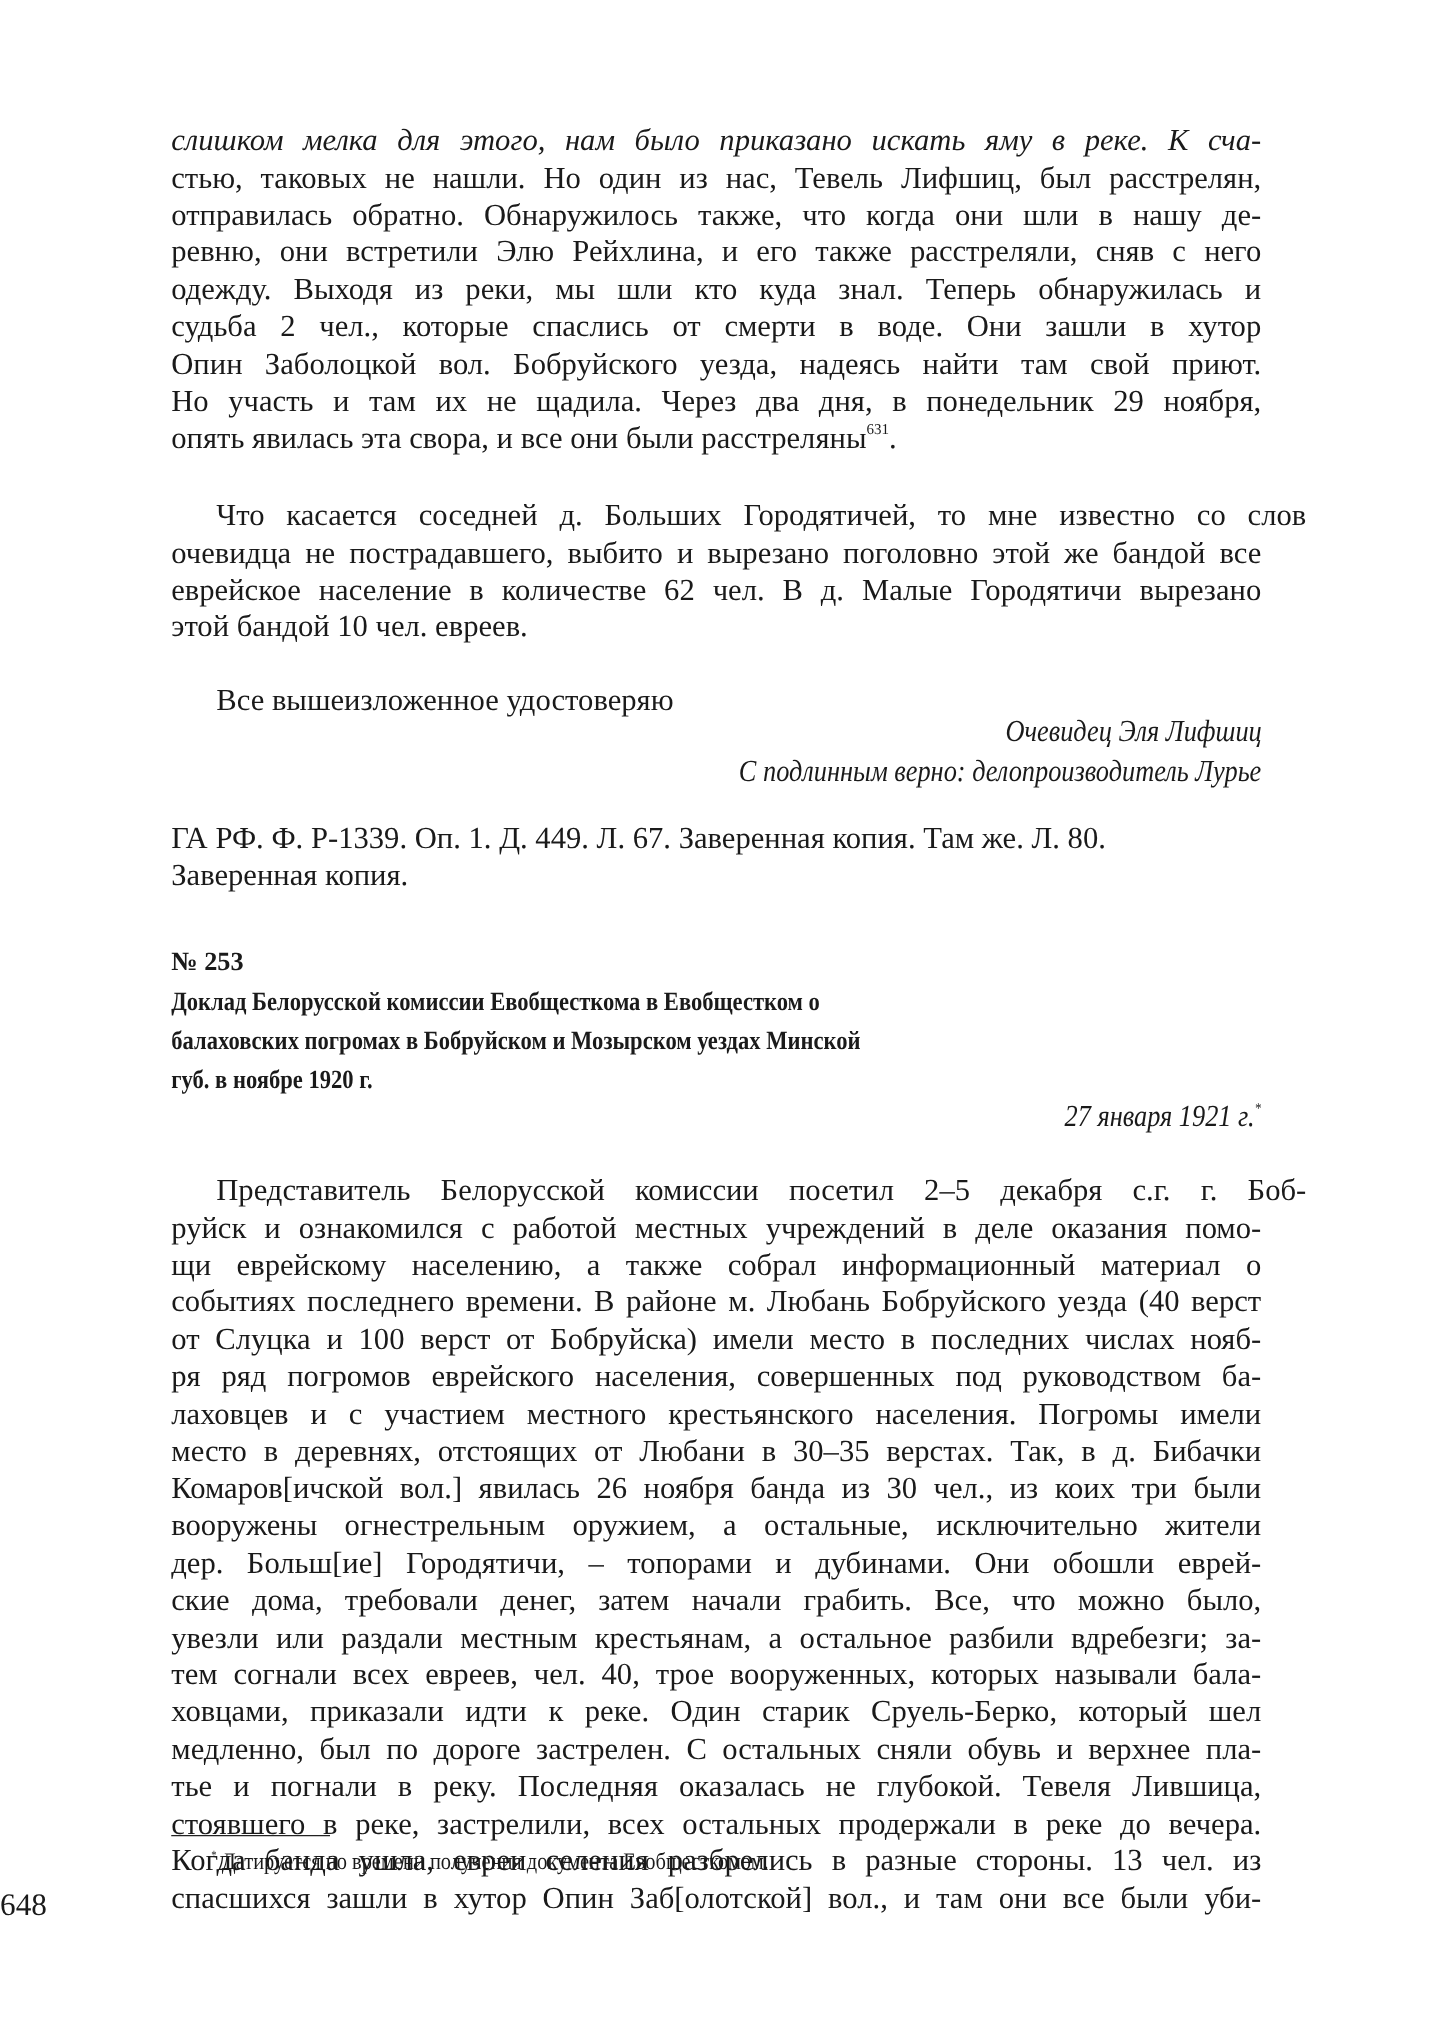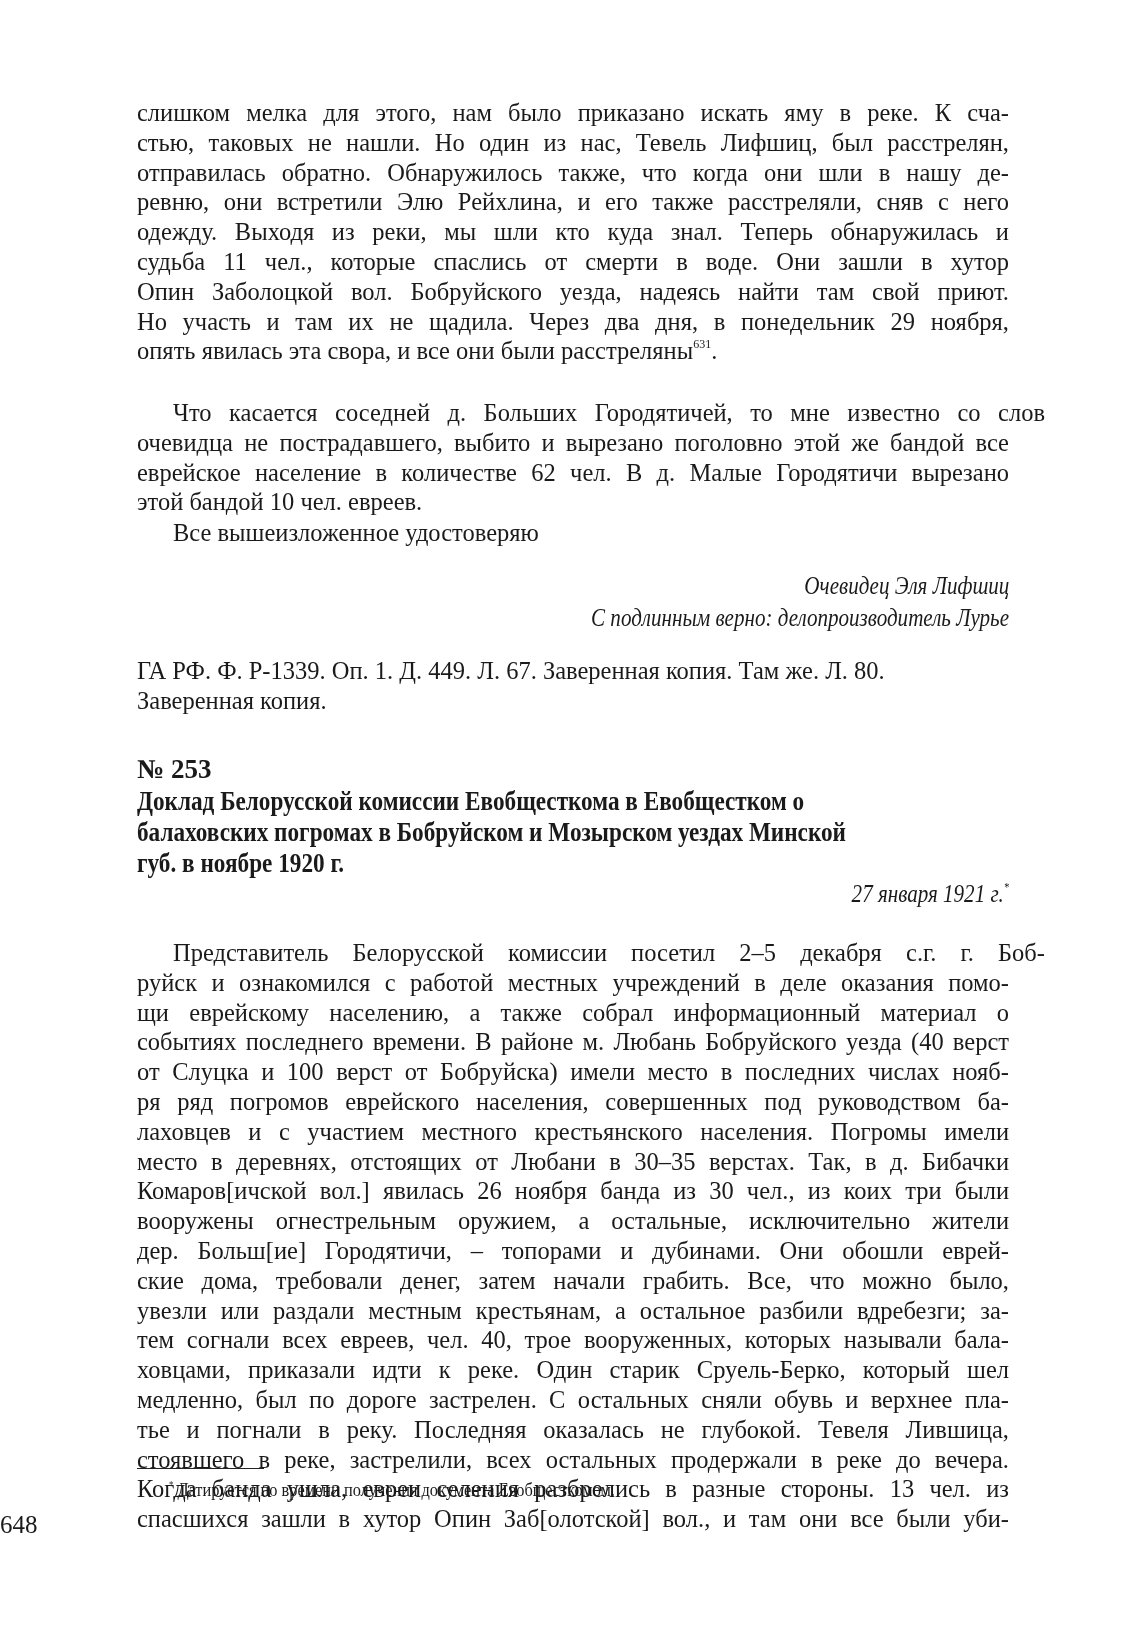--- a/index.html
+++ b/index.html
@@ -8,55 +8,55 @@
   .page { position: absolute; left: 0; top: 0; width: 1146px; height: 1631px; }
   .block { position: absolute; left: 137px; width: 872px; }
   .line { display: block; font-size: 24.5px; line-height: 29.8px; white-space: nowrap;
           text-align: justify; text-align-last: justify; transform-origin: left; }
   .line.last { text-align-last: left; }
   .line.indent { padding-left: 36px; }
   sup { font-size: 12px; vertical-align: 11px; line-height: 0; }
   .sig { position: absolute; right: 137px; text-align: right; font-style: italic;
          font-size: 24.5px; line-height: 30px; white-space: nowrap; }
   .heading { position: absolute; left: 137px; width: 880px; font-weight: bold;
-             font-size: 27px; line-height: 31px; white-space: nowrap; }
+             font-size: 21px; line-height: 31px; white-space: nowrap; }
   .date { position: absolute; right: 137px; font-style: italic; font-size: 24.5px; white-space: nowrap; }
   .rule { position: absolute; left: 137px; top: 1468px; width: 127px; height: 0;
           border-top: 1.5px solid #222; }
   .footnote { position: absolute; left: 169px; top: 1479px; font-size: 19px; white-space: nowrap; }
   .footnote sup { font-size: 10px; vertical-align: 8px; }
   .pagenum { position: absolute; left: 0; width: 1146px; top: 1511px; text-align: left;
              font-size: 25px; }
 </style>
 </head>
 <body>
 
 <div class="page">
 
   <div class="block" style="top:98px;">
-    <span class="line" style="display: block; width: 872px;">слишком мелка для этого, нам было приказано искать яму в реке. К сча-</span>
+    <span class="line" style="display: block; width: 872px; font-style: italic;">слишком мелка для этого, нам было приказано искать яму в реке. К сча-</span>
     <span class="line" style="display: block; width: 872px;">стью, таковых не нашли. Но один из нас, Тевель Лифшиц, был расстрелян,</span>
     <span class="line" style="display: block; width: 872px;">отправилась обратно. Обнаружилось также, что когда они шли в нашу де-</span>
     <span class="line" style="display: block; width: 872px;">ревню, они встретили Элю Рейхлина, и его также расстреляли, сняв с него</span>
     <span class="line" style="display: block; width: 872px;">одежду. Выходя из реки, мы шли кто куда знал. Теперь обнаружилась и</span>
-    <span class="line" style="display: block; width: 872px;">судьба 11 чел., которые спаслись от смерти в воде. Они зашли в хутор</span>
+    <span class="line" style="display: block; width: 872px;">судьба 2 чел., которые спаслись от смерти в воде. Они зашли в хутор</span>
     <span class="line" style="display: block; width: 872px;">Опин Заболоцкой вол. Бобруйского уезда, надеясь найти там свой приют.</span>
     <span class="line" style="display: block; width: 872px;">Но участь и там их не щадила. Через два дня, в понедельник 29 ноября,</span>
     <span class="line last" style="display: block; width: auto;"><span>опять явилась эта свора, и все они были расстреляны</span><sup>631</sup><span>.</span></span>
   </div>
 
   <div class="block" style="top:398px;">
     <span class="line indent" style="display: block; width: 872px;">Что касается соседней д. Больших Городятичей, то мне известно со слов</span>
     <span class="line" style="display: block; width: 872px;">очевидца не пострадавшего, выбито и вырезано поголовно этой же бандой все</span>
     <span class="line" style="display: block; width: 872px;">еврейское население в количестве 62 чел. В д. Малые Городятичи вырезано</span>
     <span class="line last" style="display: block; width: auto;">этой бандой 10 чел. евреев.</span>
   </div>
 
   <div class="block" style="top:518px;">
-    <span class="line indent last" style="display: block; width: auto;">Все вышеизложенное удостоверяю</span>
+    <span class="line indent last" style="display: block; width: auto; margin-top: 28px;">Все вышеизложенное удостоверяю</span>
   </div>
 
   <div class="sig" style="top: 571px; transform: scaleX(0.86); transform-origin: right center;">Очевидец Эля Лифшиц</div>
   <div class="sig" style="top: 603px; transform: scaleX(0.86); transform-origin: right center;">С подлинным верно: делопроизводитель Лурье</div>
 
   <div class="block" style="top:656px;">
     <span class="line last" style="display: block; width: auto;">ГА РФ. Ф. Р-1339. Оп. 1. Д. 449. Л. 67. Заверенная копия. Там же. Л. 80.</span>
     <span class="line last" style="display: block; width: auto;">Заверенная копия.</span>
   </div>
 

